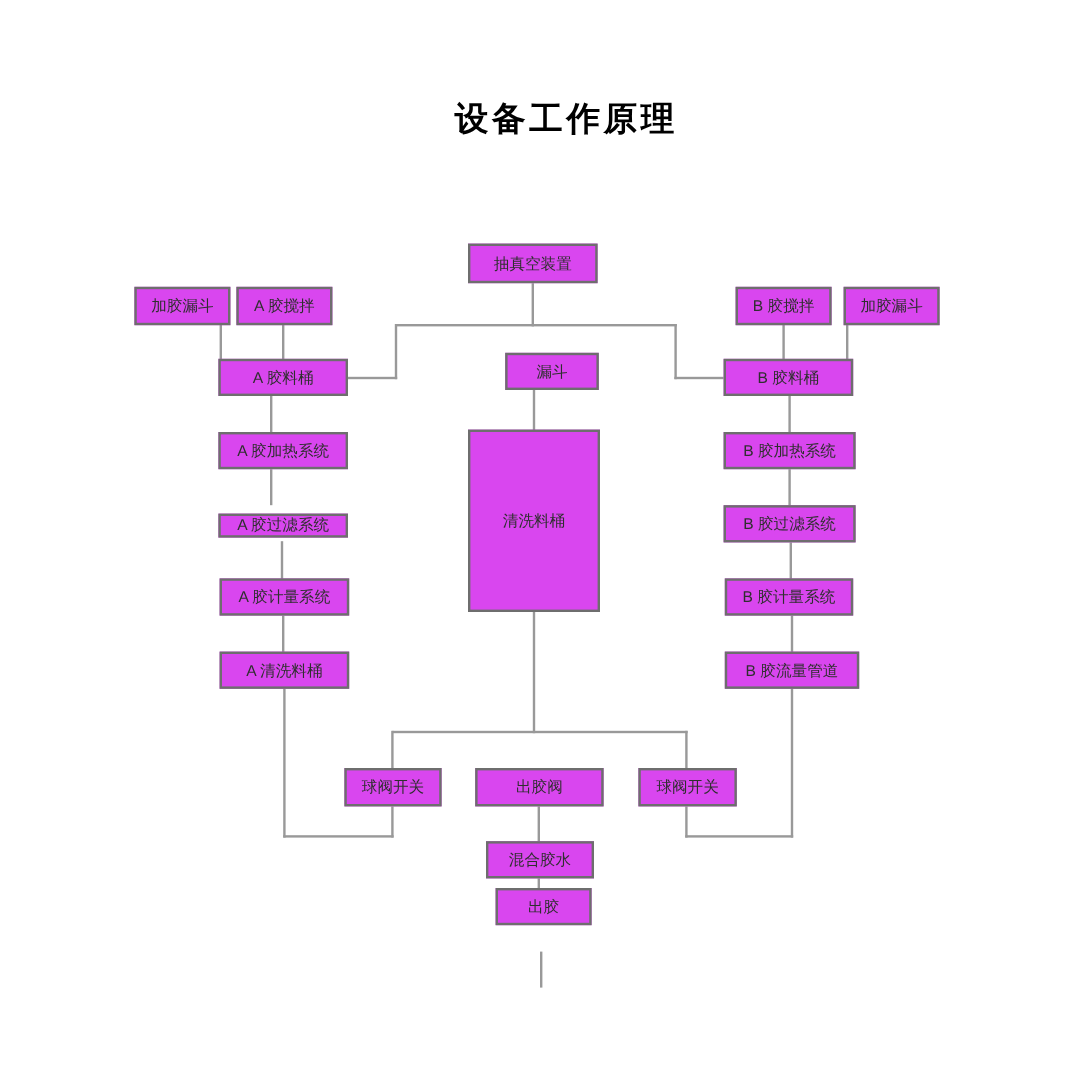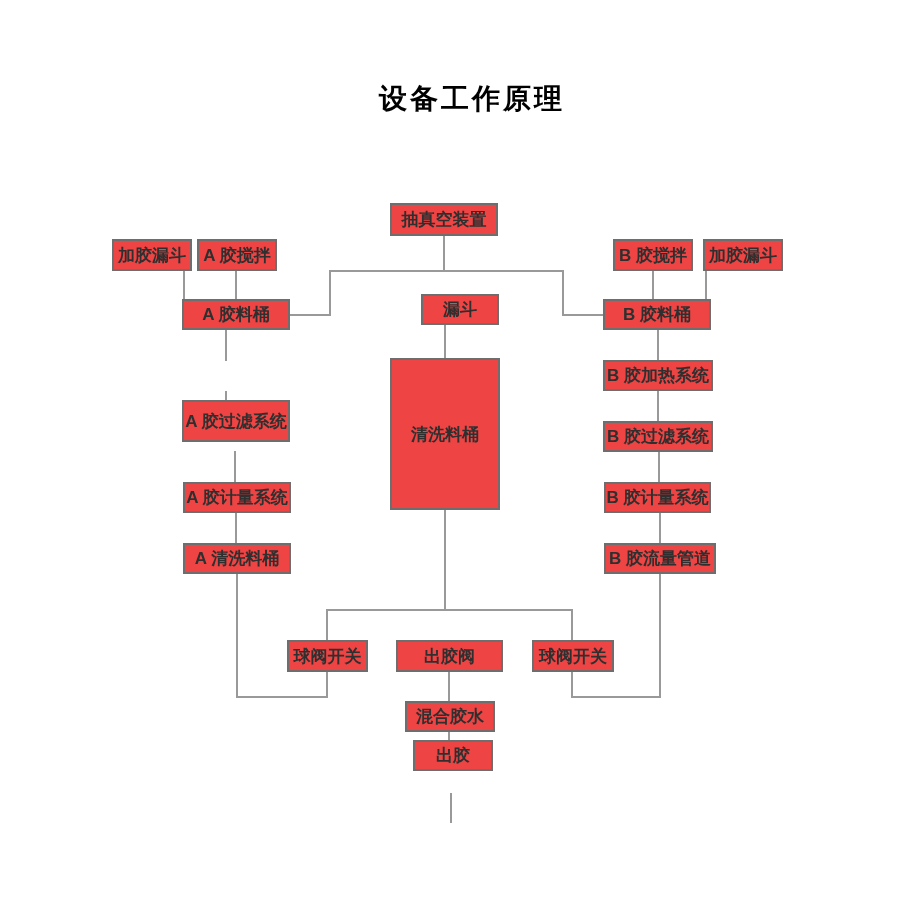--- a/index.html
+++ b/index.html
@@ -24,27 +24,26 @@
     font-size:28px;
     font-weight:bold;
     letter-spacing:3px;
     color:var(--title-text);
     padding-left:22px;
   }
   .node{
     position:absolute;
     box-sizing:border-box;
     border:2px solid var(--box-border);
-    background:#ef4444;
+    background:#d946ef;
     display:flex;align-items:center;justify-content:center;
-    font-size:17px;
+    font-size:13px;
     color:var(--text);
     white-space:nowrap;
     z-index:2;
-    font-weight:bold;
   }
   .vl{position:absolute;width:2px;background:var(--connector);z-index:1;}
   .hl{position:absolute;height:2px;background:var(--connector);z-index:1;}
 </style>
 </head>
 <body>
 
 <div id="stage">
 
   <div id="title">设备工作原理</div>
@@ -86,25 +85,26 @@
 
   <div class="node" style="left:112px;top:239px;width:80px;height:32px">加胶漏斗</div>
   <div class="node" style="left:197px;top:239px;width:80px;height:32px">A 胶搅拌</div>
   <div class="node" style="left:613px;top:239px;width:80px;height:32px">B 胶搅拌</div>
   <div class="node" style="left:703px;top:239px;width:80px;height:32px">加胶漏斗</div>
 
   <div class="node" style="left:182px;top:299px;width:108px;height:31px">A 胶料桶</div>
   <div class="node" style="left:421px;top:294px;width:78px;height:31px">漏斗</div>
   <div class="node" style="left:603px;top:299px;width:108px;height:31px">B 胶料桶</div>
 
+  <div class="node" style="left:182px;top:360px;width:108px;height:31px">A 胶加热系统</div>
   <div class="node" style="left:390px;top:358px;width:110px;height:152px">清洗料桶</div>
 
   <div class="node" style="left:603px;top:360px;width:110px;height:31px">B 胶加热系统</div>
 
-  <div class="node" style="left:182px;top:400px;width:108px;height:42px">A 胶过滤系统</div>
+  <div class="node" style="left:182px;top:428px;width:108px;height:20px">A 胶过滤系统</div>
   <div class="node" style="left:603px;top:421px;width:110px;height:31px">B 胶过滤系统</div>
 
   <div class="node" style="left:183px;top:482px;width:108px;height:31px">A 胶计量系统</div>
   <div class="node" style="left:604px;top:482px;width:107px;height:31px">B 胶计量系统</div>
 
   <div class="node" style="left:183px;top:543px;width:108px;height:31px">A 清洗料桶</div>
   <div class="node" style="left:604px;top:543px;width:112px;height:31px">B 胶流量管道</div>
 
   <div class="node" style="left:287px;top:640px;width:81px;height:32px">球阀开关</div>
   <div class="node" style="left:396px;top:640px;width:107px;height:32px">出胶阀</div>

